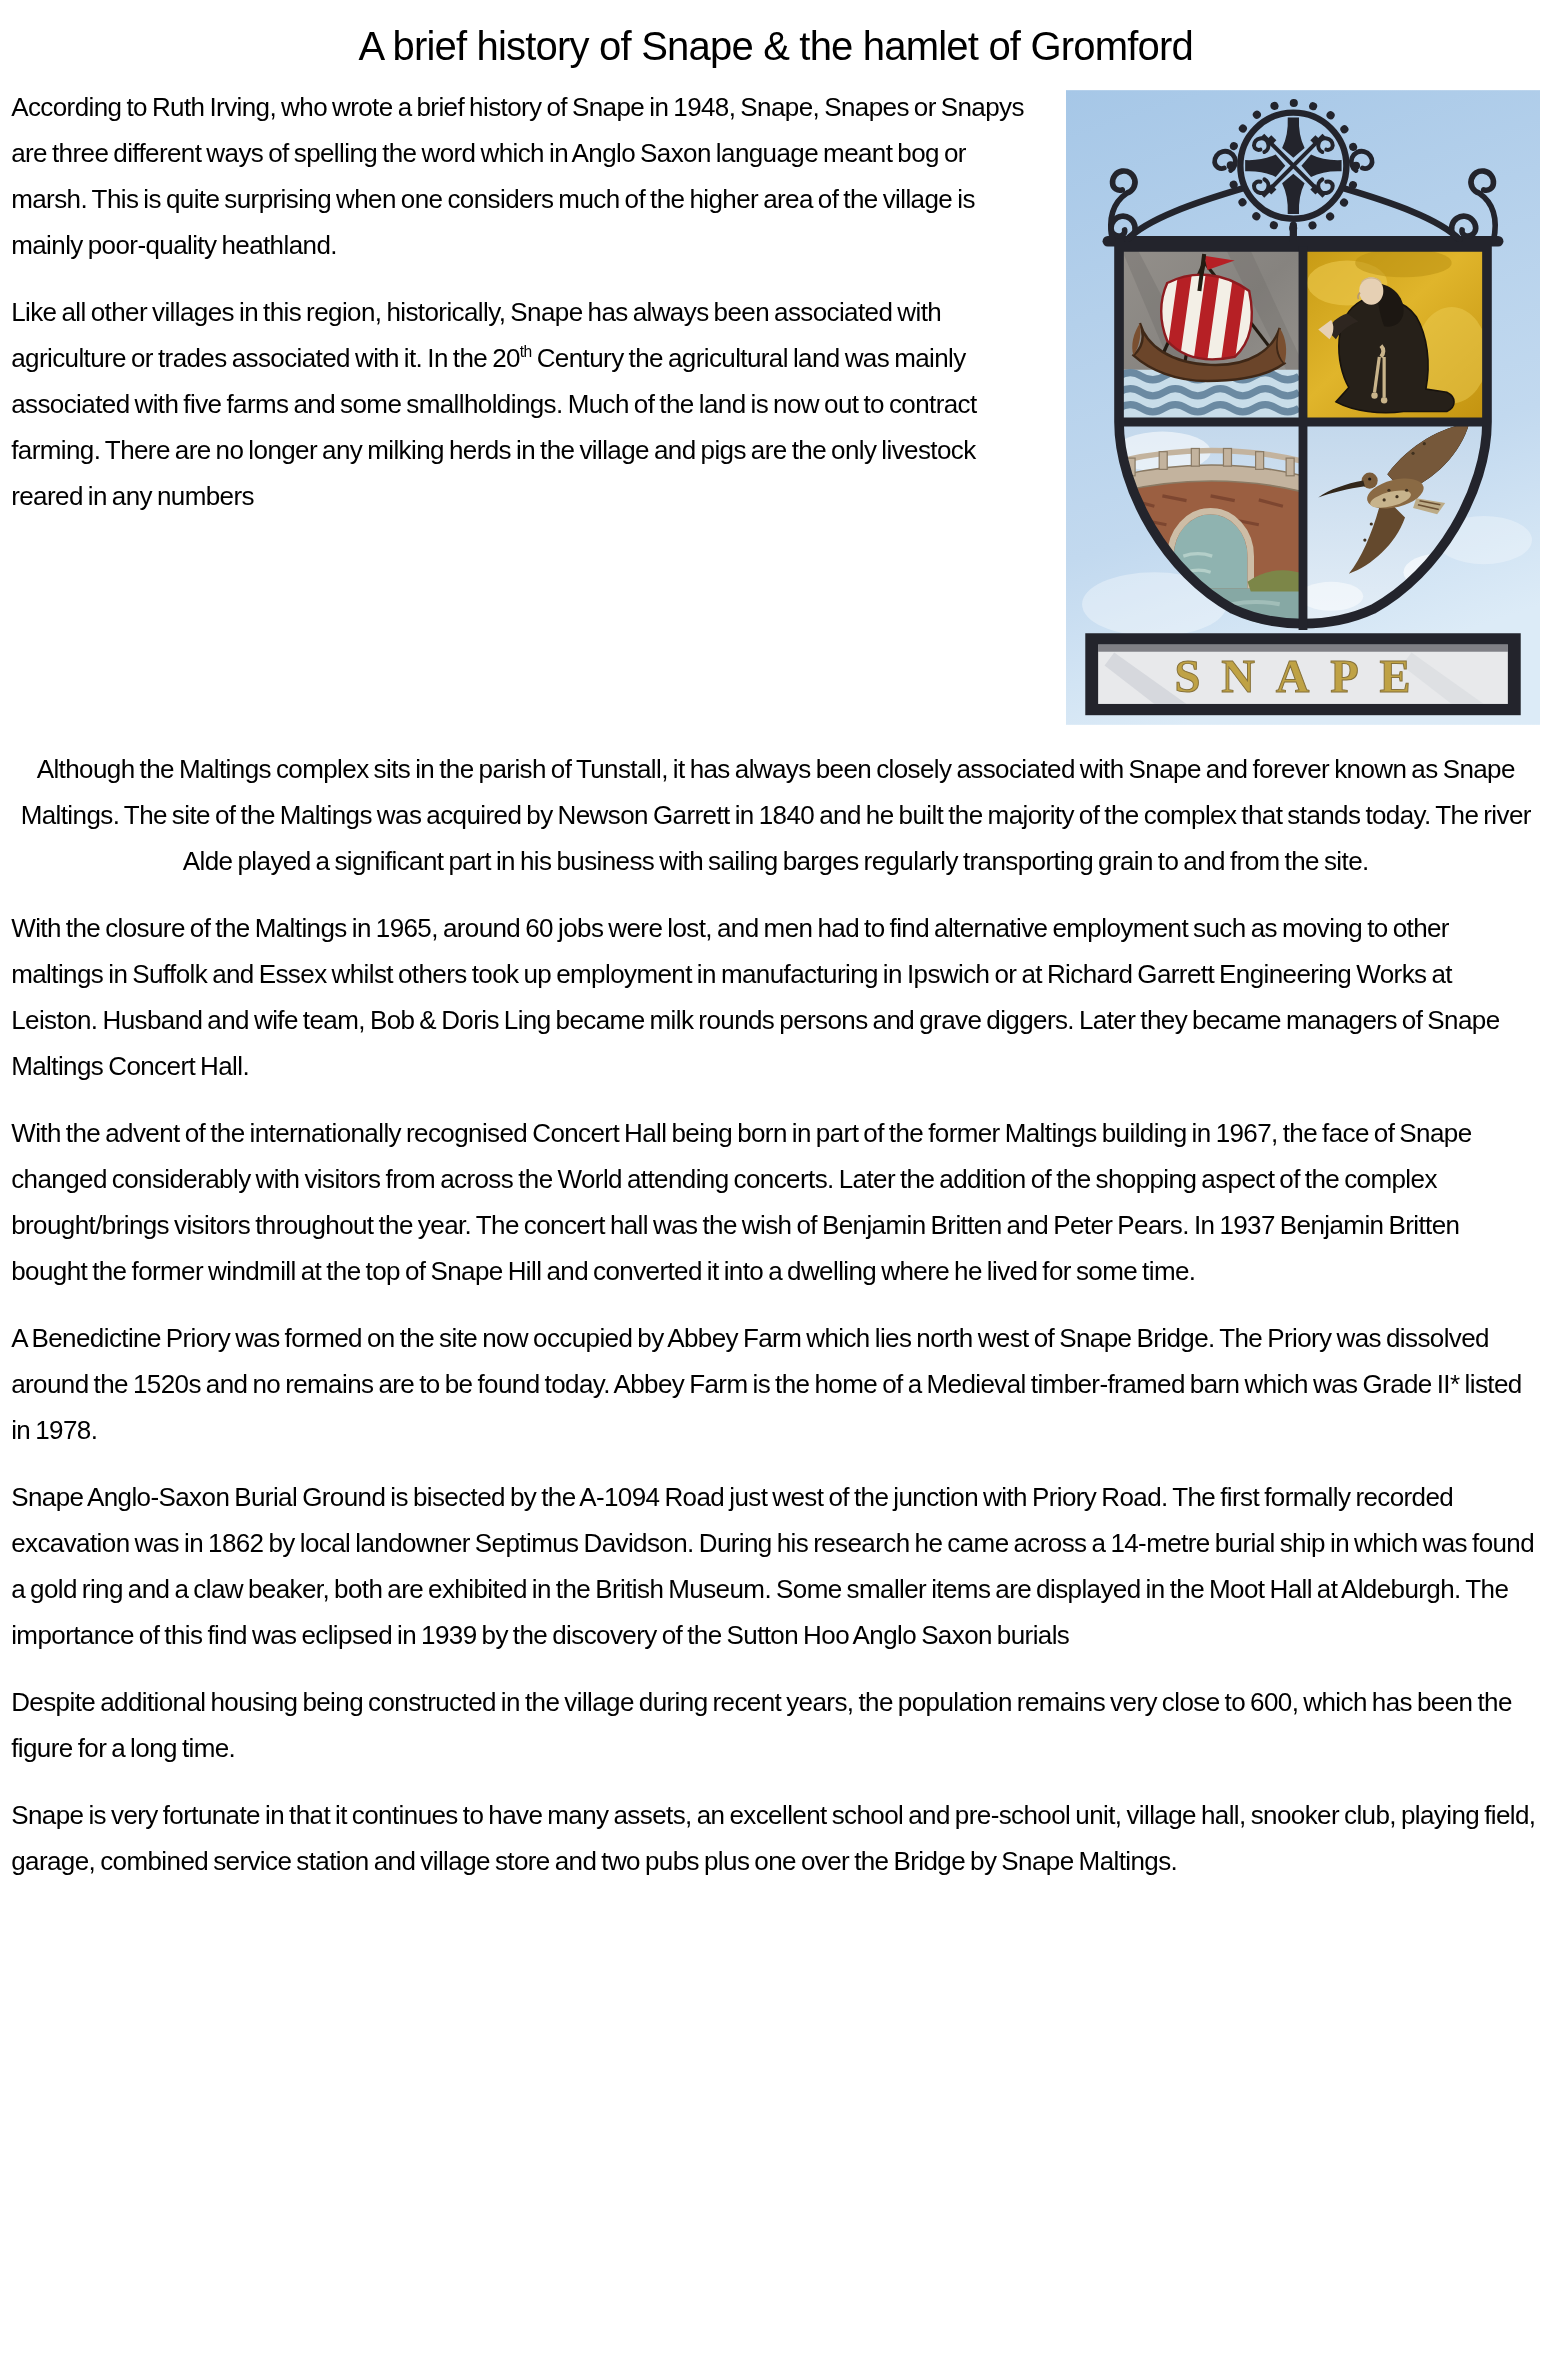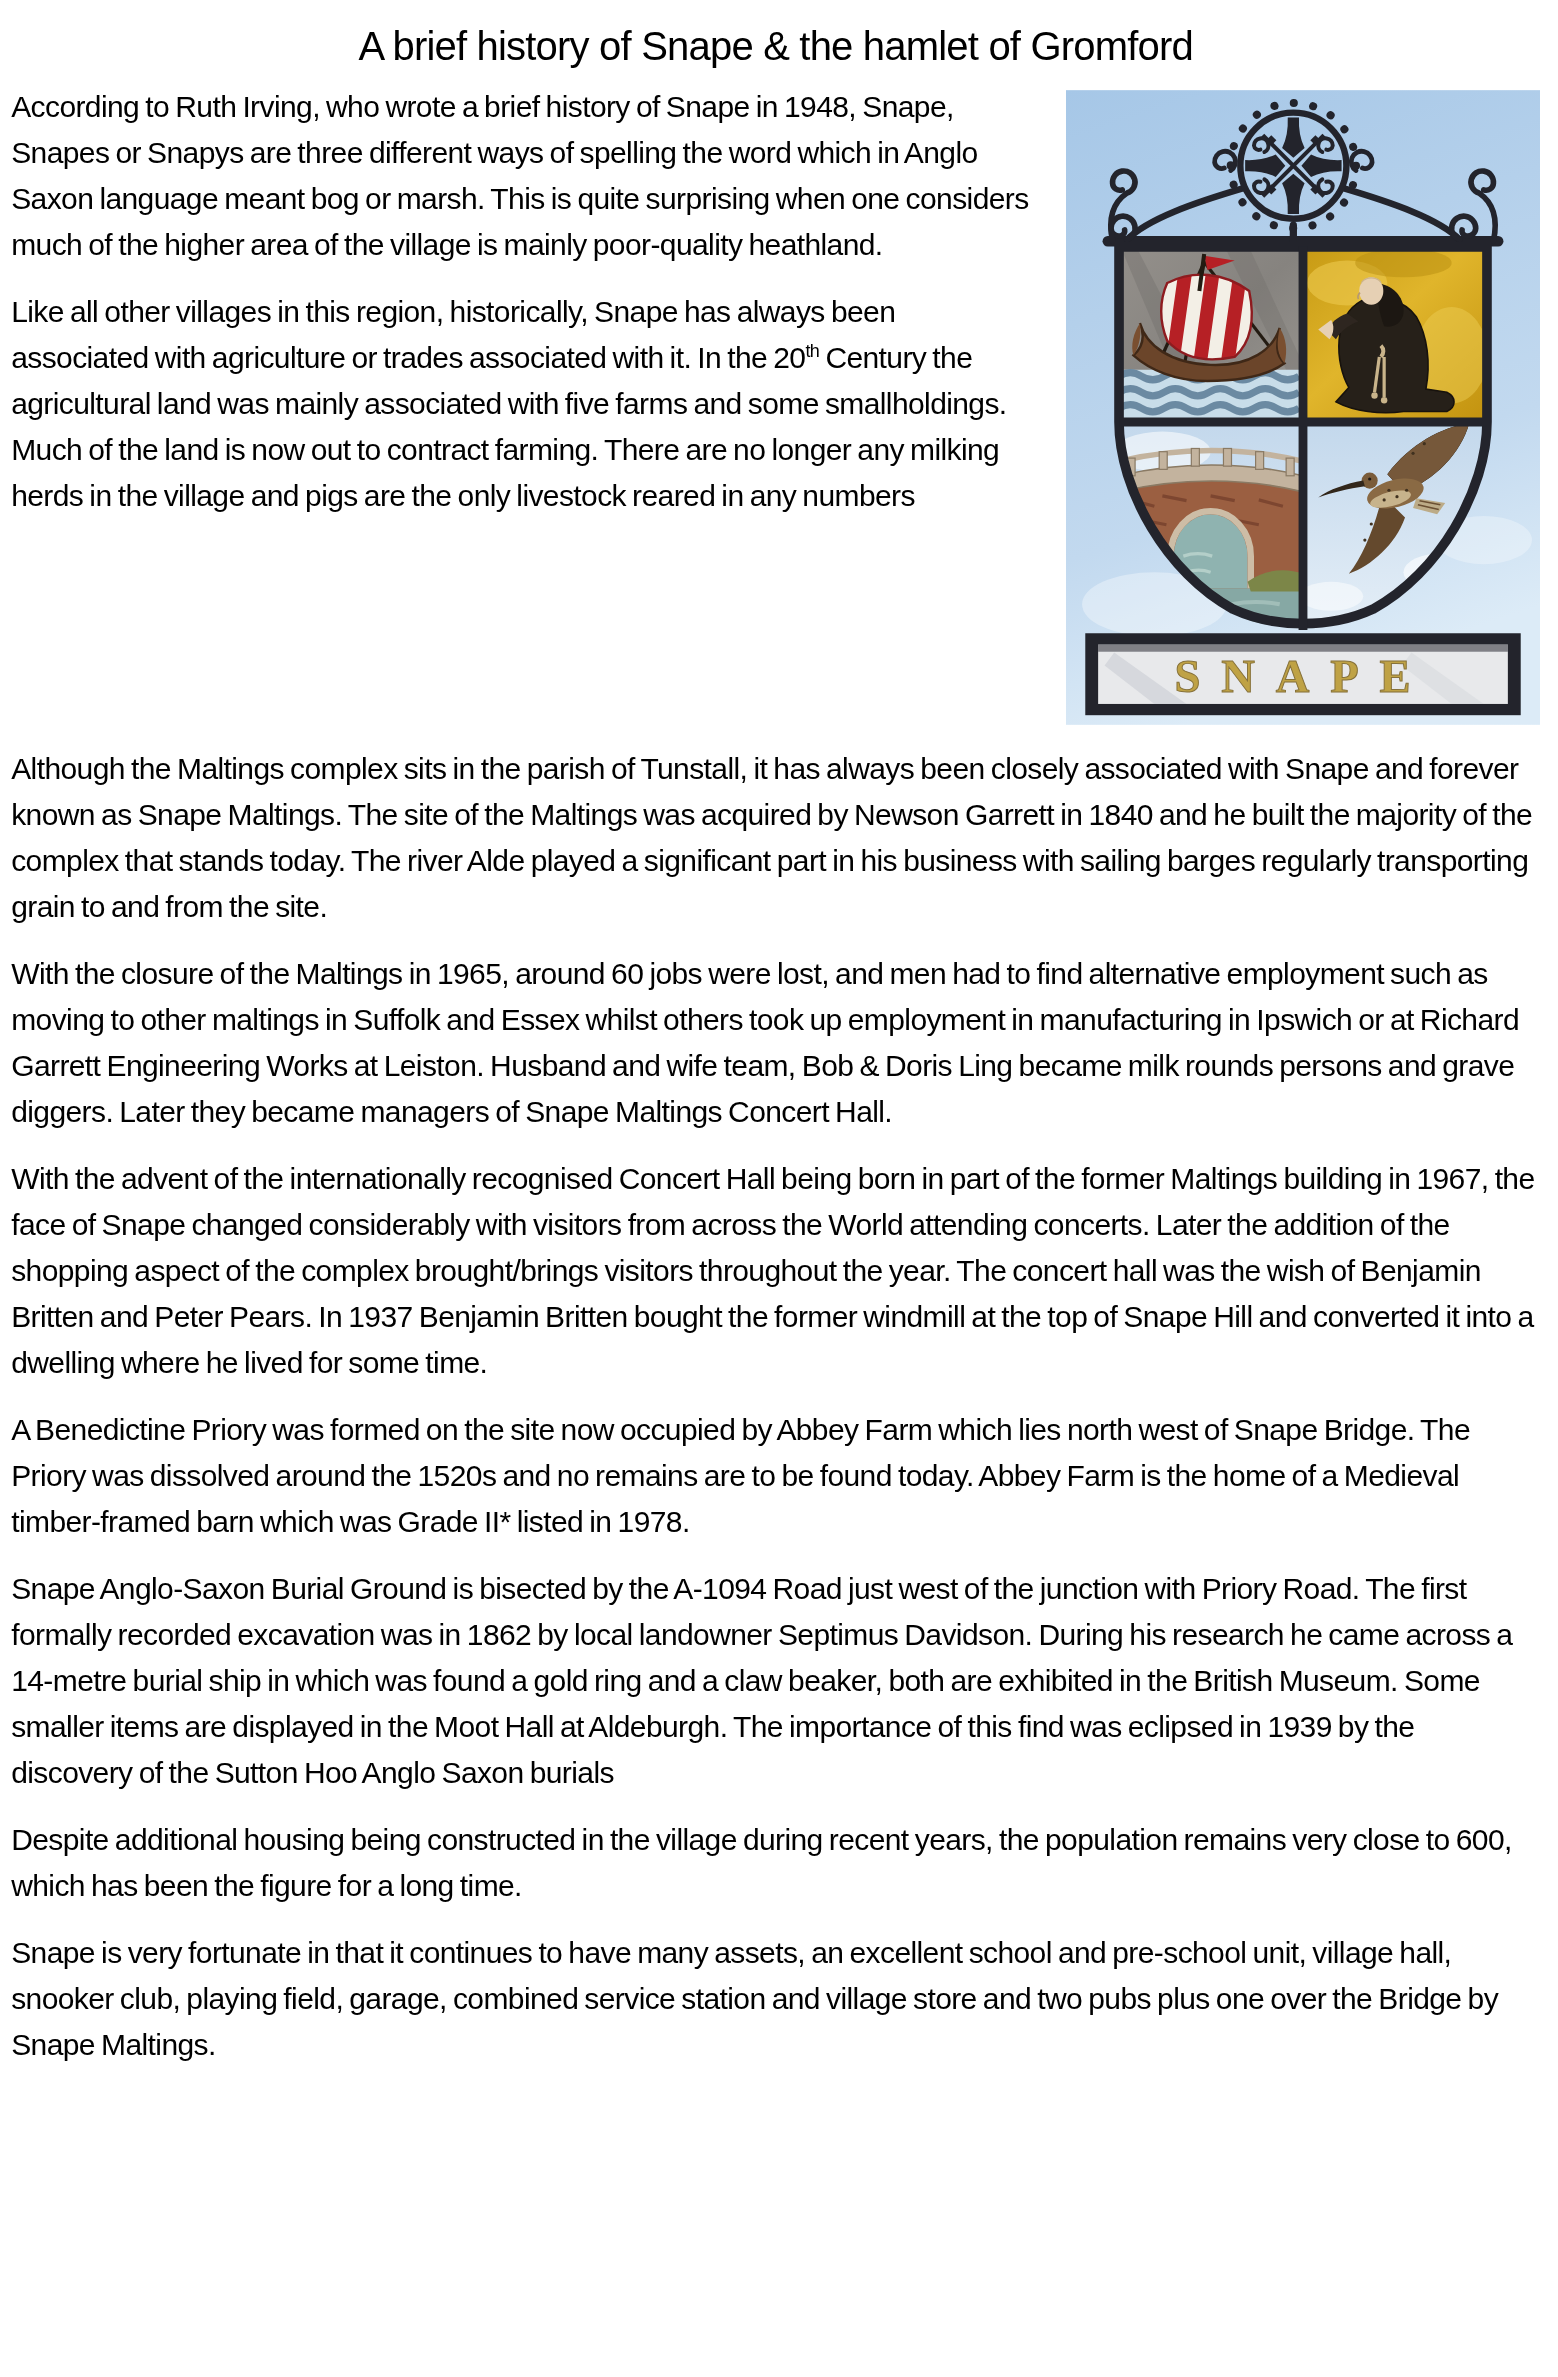--- a/index.html
+++ b/index.html
@@ -18,27 +18,27 @@
     letter-spacing:-0.8px;
     margin:24px 0 14.5px 0;
   }
   .sign-figure{
     float:right;
     width:474px;height:635px;
     margin:6.4px 0 21px 35px;
   }
   .sign-figure svg{display:block;width:474px;height:635px;}
   p.body-par{
-    font-size:30px;
+    font-size:26px;
     line-height:46px;
     letter-spacing:-0.6px;
     word-spacing:-1.6px;
     margin:0 0 21px 0;
   }
-  p.clear-photo{clear:right;}
+  p.clear-photo{clear:right;text-align:center;}
   sup.ord{font-size:60%;vertical-align:super;line-height:0;margin-top:40px;}
 </style>
 </head>
 <body>
 
 <div class="page">
 
   <h1 class="doc-title">A brief history of Snape &amp; the hamlet of Gromford</h1>
 
   <figure class="sign-figure">

